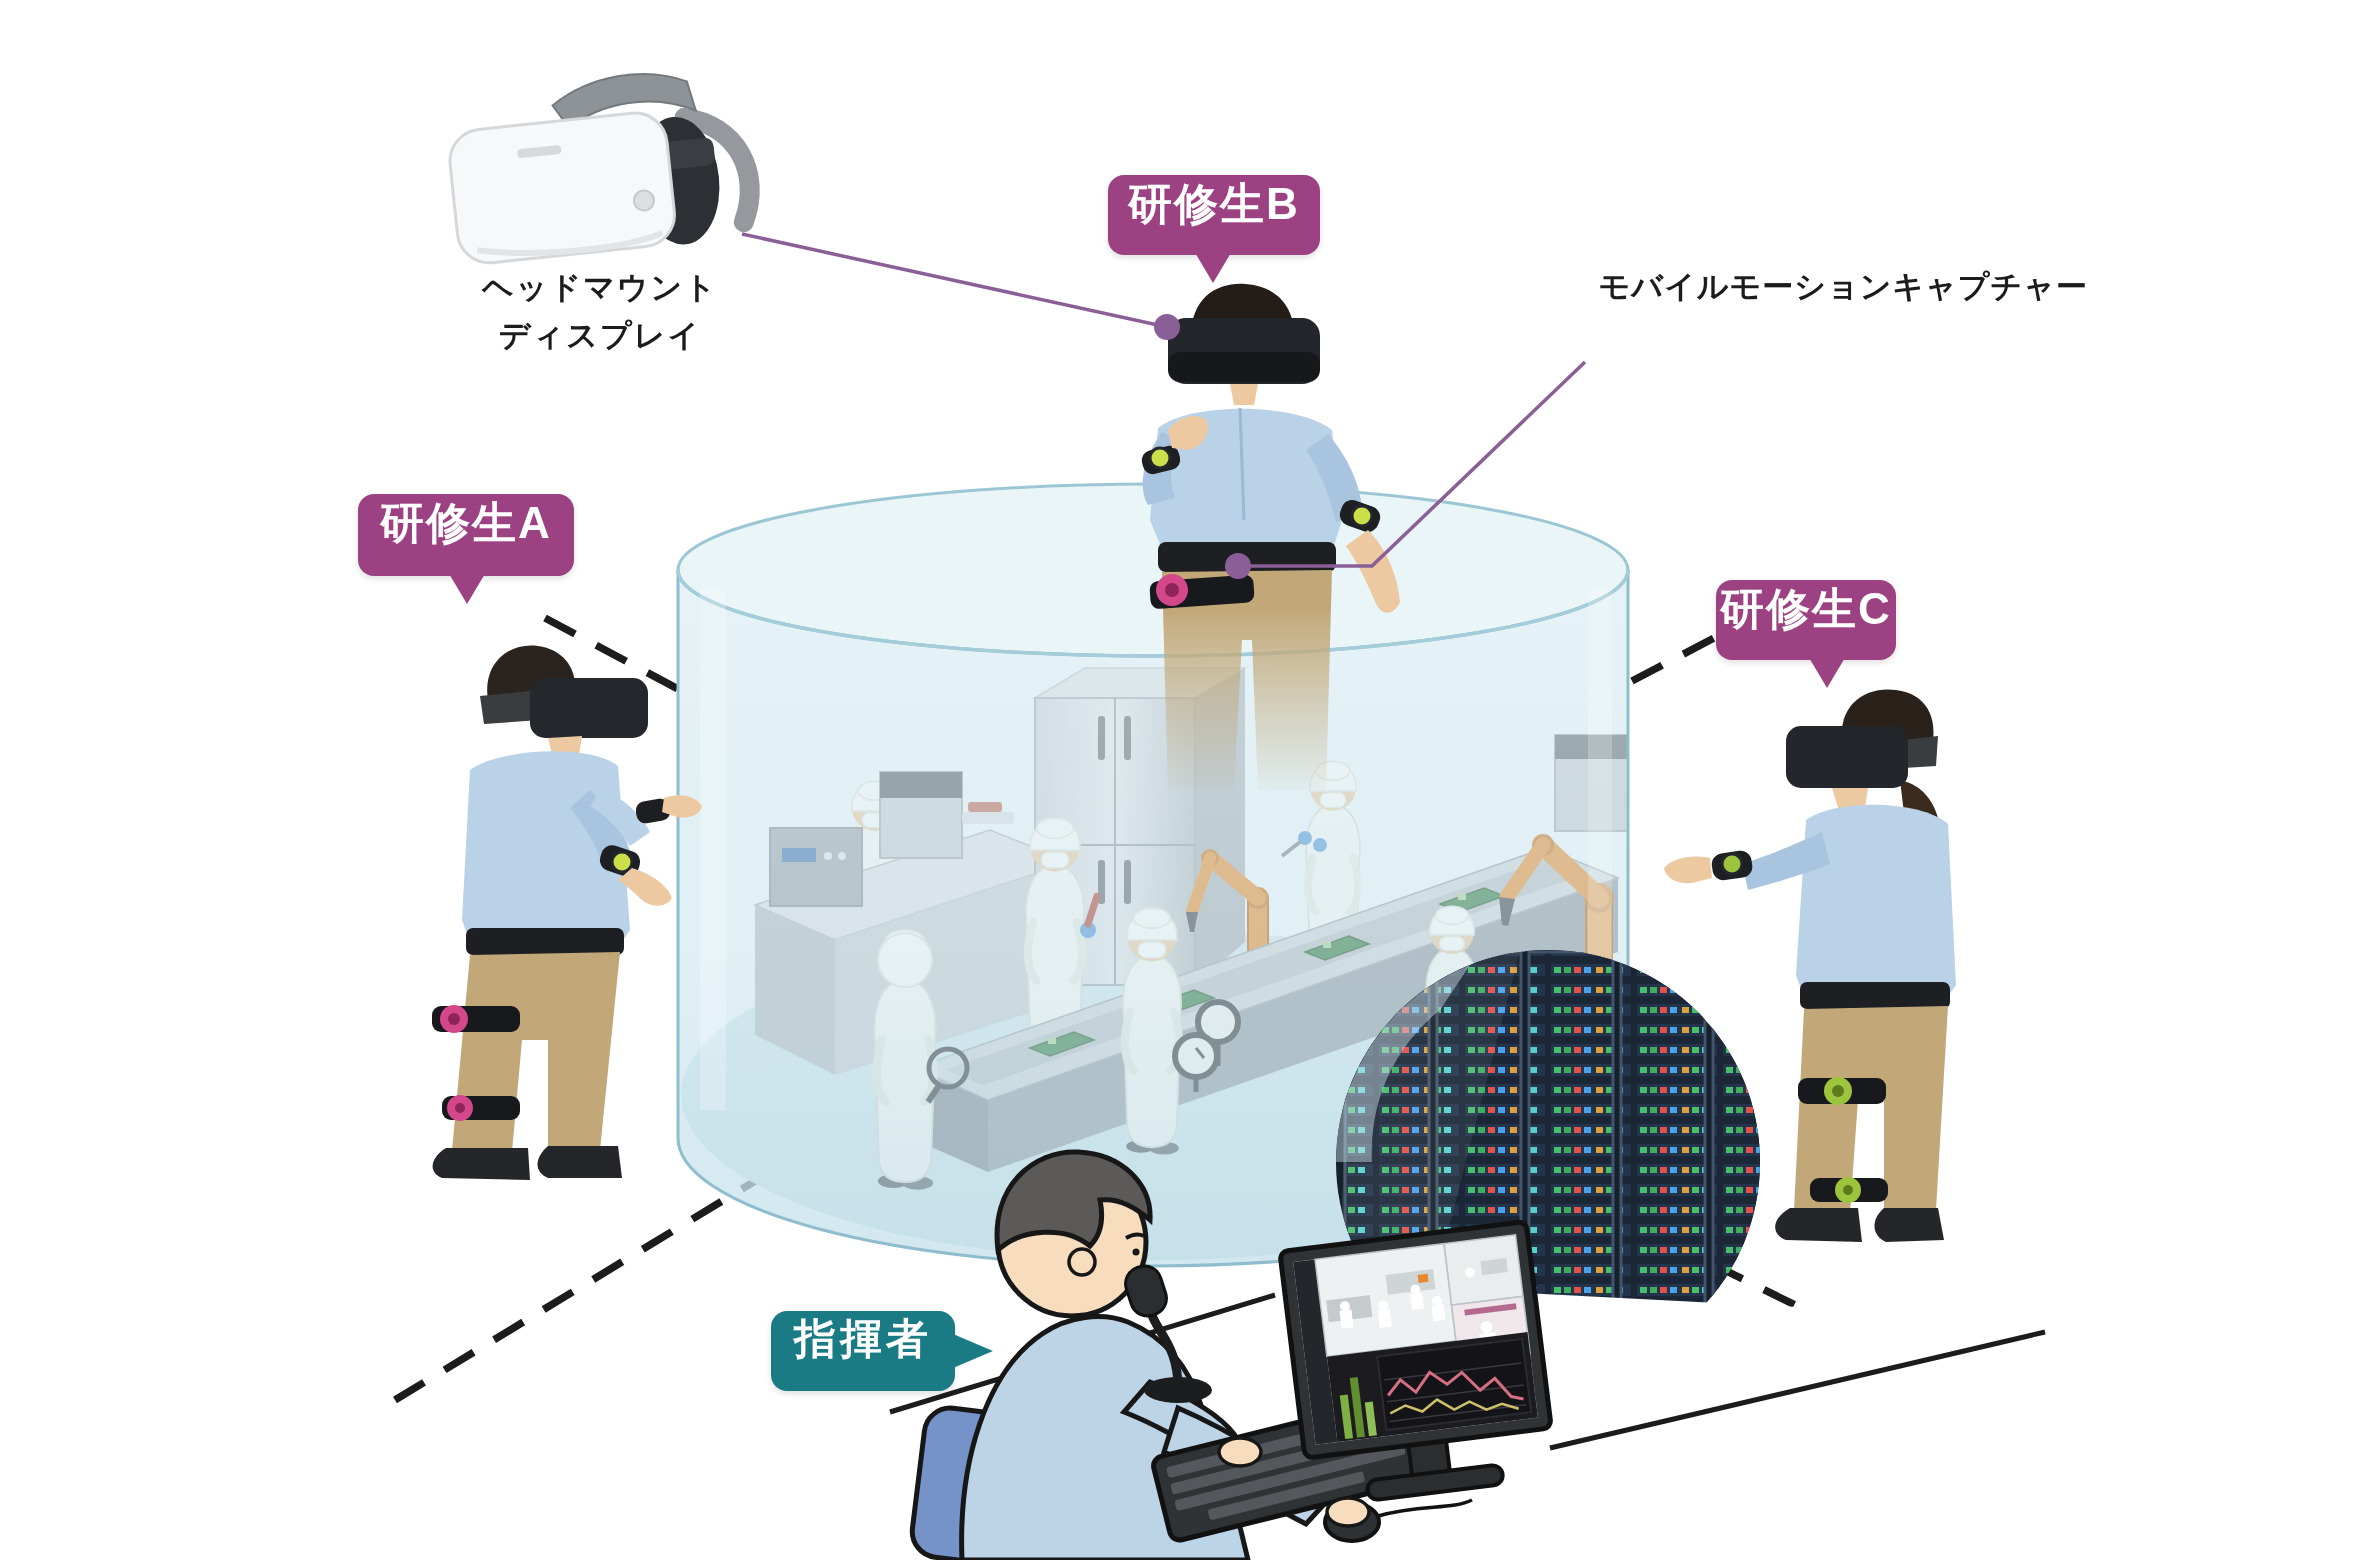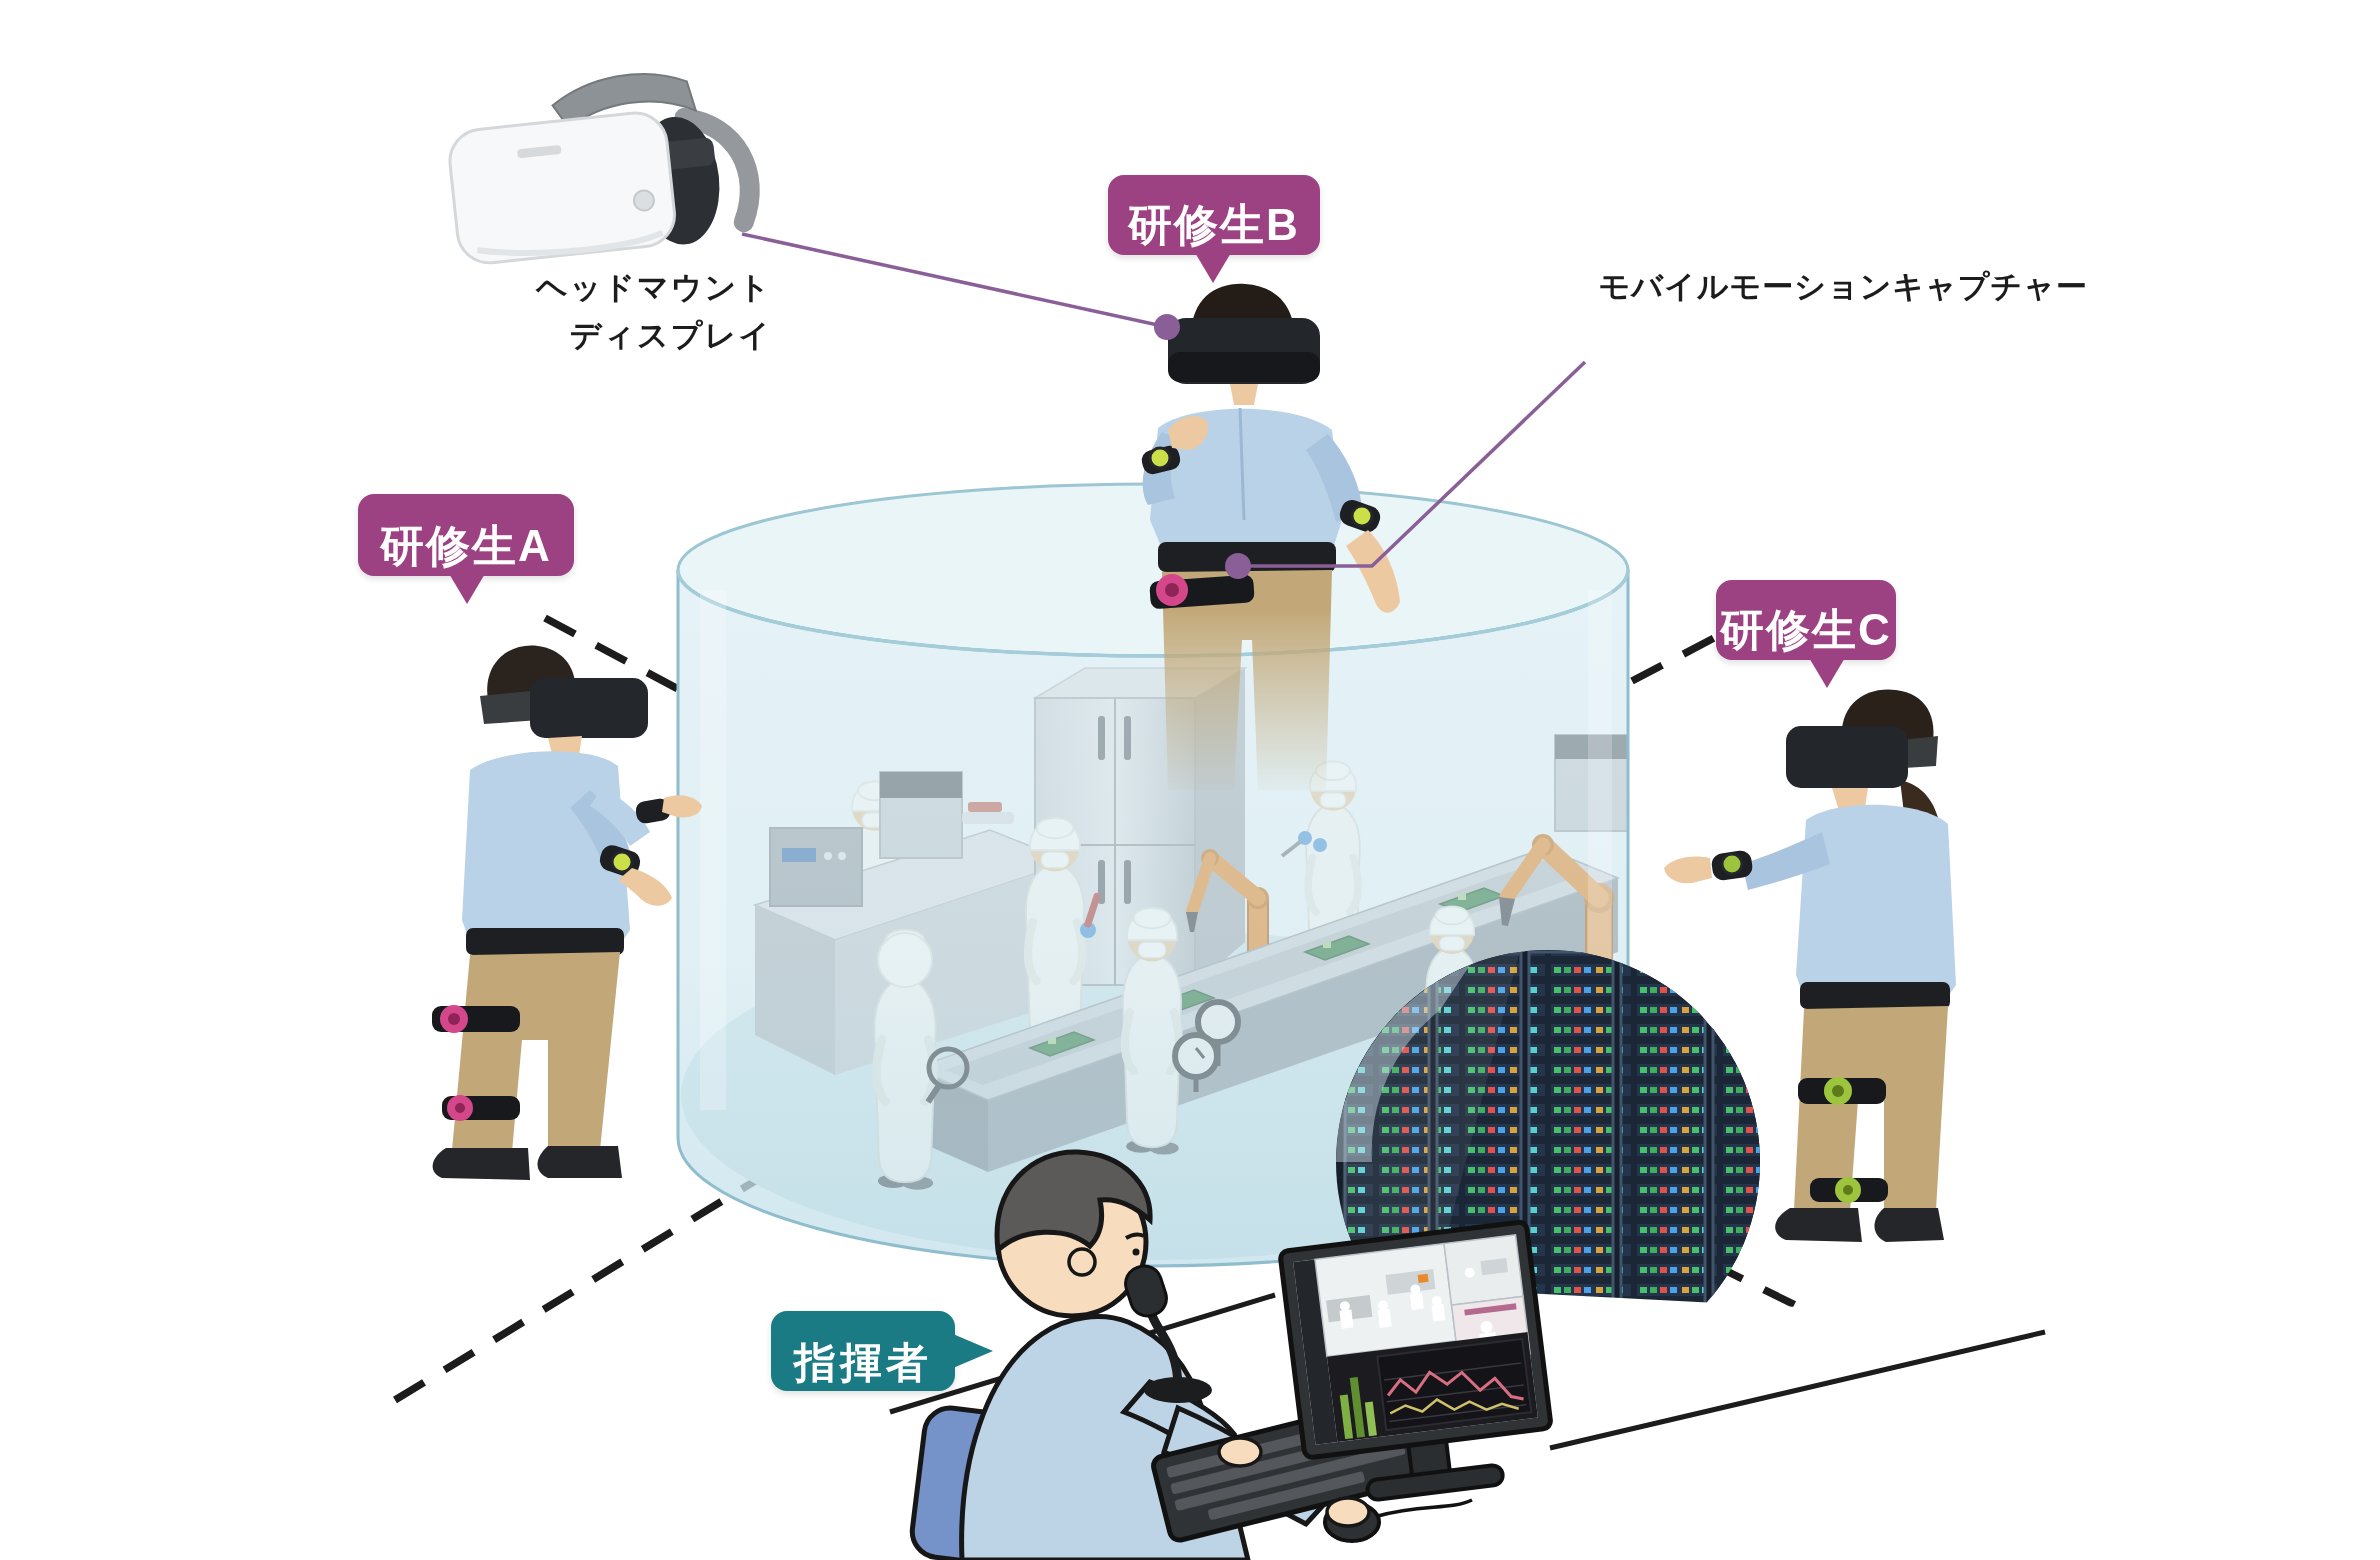--- a/index.html
+++ b/index.html
@@ -6,21 +6,21 @@
   body{
     width:2380px;height:1560px;position:relative;overflow:hidden;
     background:#ffffff;
     font-family:"Liberation Sans", sans-serif;
   }
   .stage{position:absolute;inset:0;}
   svg{display:block;}
 
   
   .bubble{
-    position:absolute;display:flex;align-items:flex-end;justify-content:center;
+    position:absolute;display:flex;align-items:flex-start;justify-content:center;
     color:#fff;font-weight:bold;border-radius:16px;letter-spacing:2px;
     box-shadow:0 3px 6px rgba(0,0,0,.12);
     z-index:30;
   }
   .bubble.trainee{background:var(--c-trainee-bubble,#9c4181);font-size:44px;}
   .bubble.instructor{background:var(--c-instructor-bubble,#1a7b85);font-size:42px;}
   .tail-down{
     position:absolute;bottom:-28px;width:0;height:0;
     border-left:19px solid transparent;border-right:19px solid transparent;
     border-top:32px solid var(--c-trainee-bubble,#9c4181);
@@ -36,21 +36,21 @@
   #bubble-a{left:358px;top:494px;width:216px;height:82px;}
   #bubble-a .tail-down{left:90px;}
   #bubble-c{left:1716px;top:580px;width:180px;height:80px;}
   #bubble-c .tail-down{left:92px;}
   #bubble-i{left:771px;top:1311px;width:184px;height:80px;letter-spacing:4px;}
 
   
   .caption{
     position:absolute;font-weight:bold;color:var(--c-label-text,#1c1c1c);z-index:25;
   }
-  #hmd-label{left:428px;top:264px;width:344px;text-align:right;font-size:31px;line-height:48px;letter-spacing:2px;}
+  #hmd-label{left:428px;top:264px;width:344px;text-align:center;font-size:31px;line-height:48px;letter-spacing:2px;}
   #mocopi-label{left:1588px;top:262px;width:500px;text-align:right;font-size:31px;line-height:50px;letter-spacing:1px;}
 </style>
 </head>
 <body>
 
 <div class="stage">
 
 <svg width="2380" height="1560" viewBox="0 0 2380 1560">
   <defs>
     <linearGradient id="glass" x1="0" y1="0" x2="0" y2="1">

